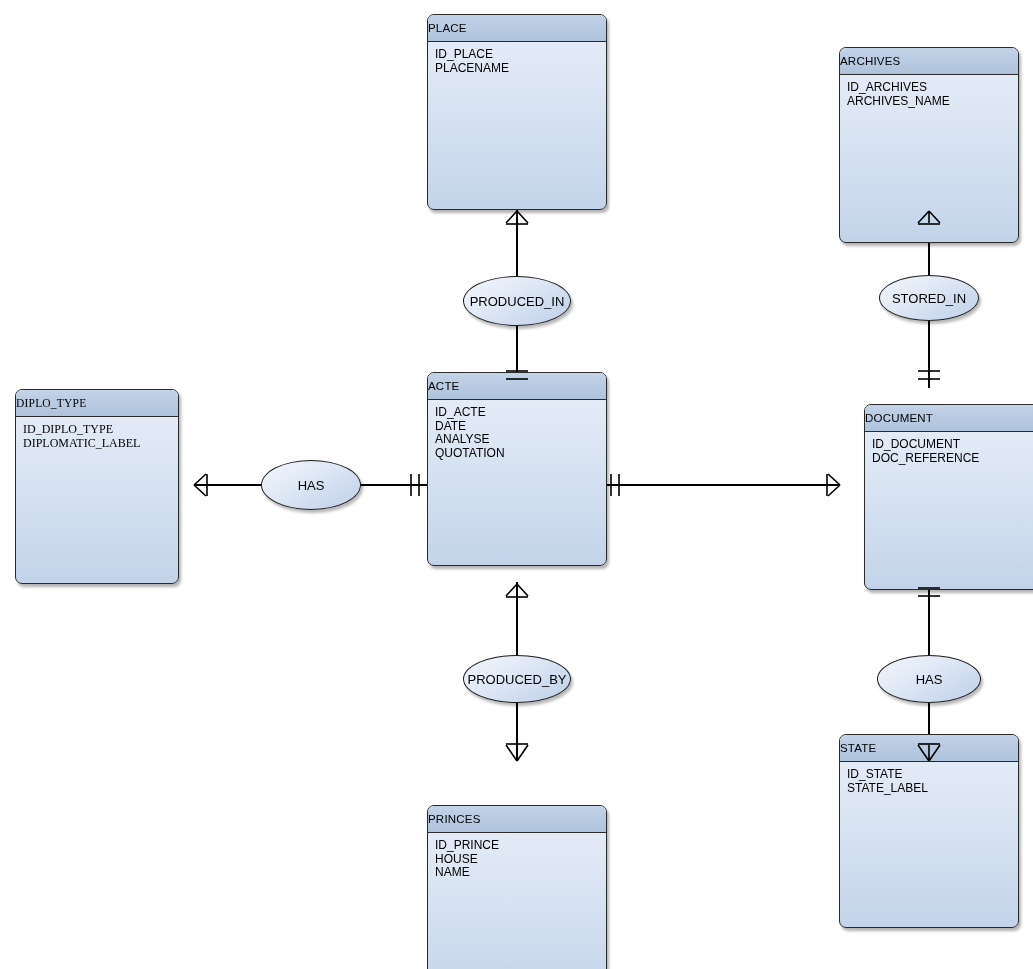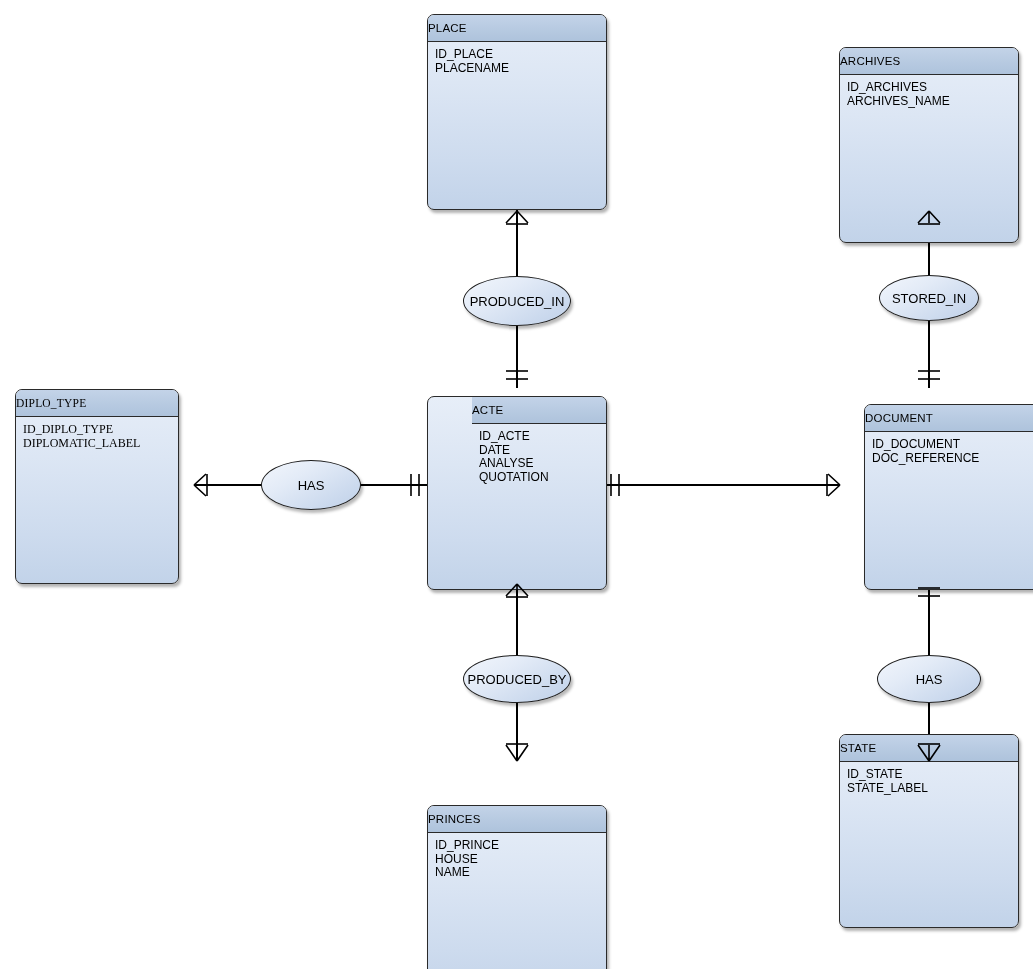--- a/index.html
+++ b/index.html
@@ -190,21 +190,21 @@
   </div>
 
   <div class="entity" style="left:15px; top:389px; width:164px; height:195px;font-family:Liberation Serif, serif;">
     <div class="entity-header">DIPLO_TYPE</div>
     <div class="entity-body">
       <div class="attr">ID_DIPLO_TYPE</div>
       <div class="attr">DIPLOMATIC_LABEL</div>
     </div>
   </div>
 
-  <div class="entity" style="left:427px; top:396px; width:180px; height:194px;padding-left:44px;">
+  <div class="entity" style="left:427px; top:372px; width:180px; height:194px;">
     <div class="entity-header">ACTE</div>
     <div class="entity-body">
       <div class="attr">ID_ACTE</div>
       <div class="attr">DATE</div>
       <div class="attr">ANALYSE</div>
       <div class="attr">QUOTATION</div>
     </div>
   </div>
 
   <div class="entity" style="left:864px; top:388px; width:180px; height:186px;margin-top:16px;">

